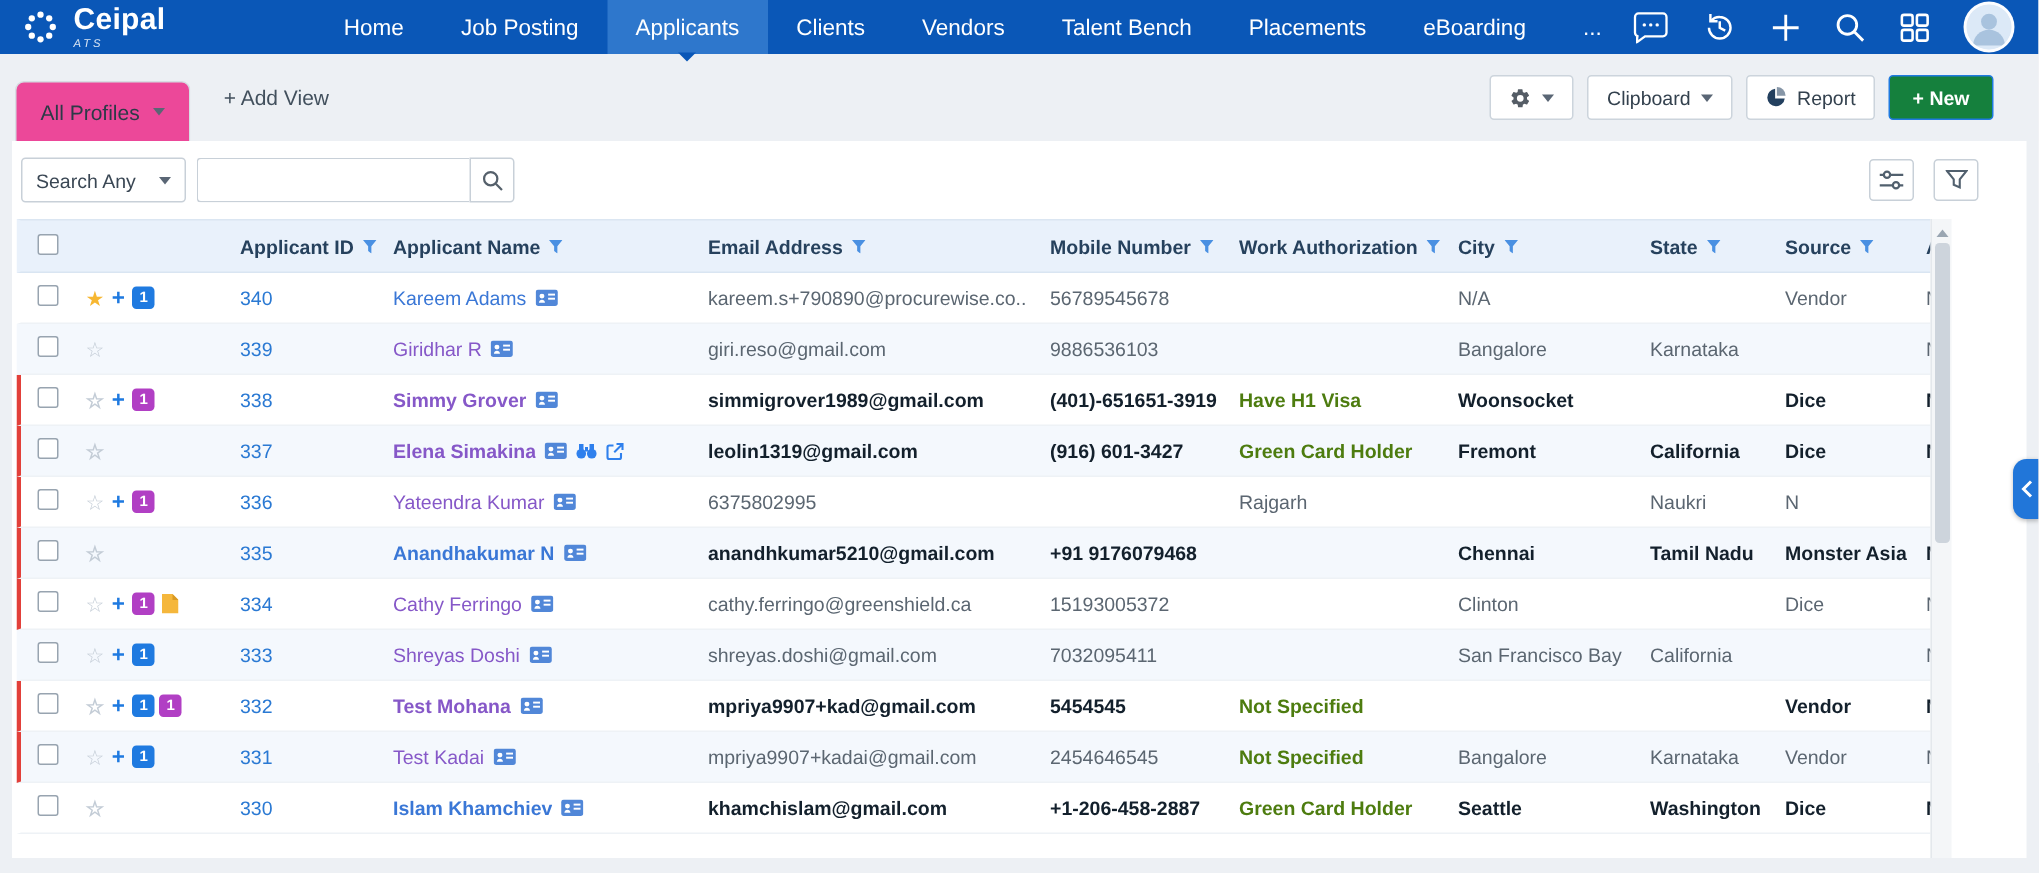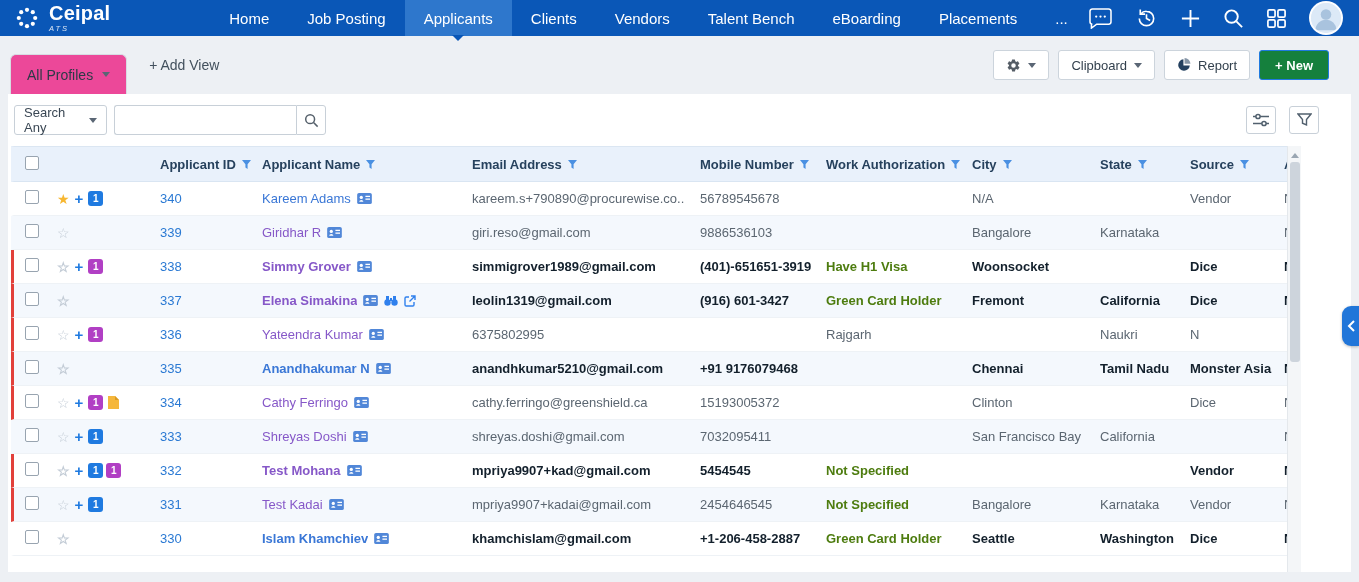--- a/index.html
+++ b/index.html
@@ -29,21 +29,21 @@
   .caret { width:0; height:0; border-left:4px solid transparent; border-right:4px solid transparent; border-top:5px solid #5a6675; display:inline-block; }
   .add-view { margin-left:22px; font-size:14px; color:#42505d; cursor:pointer; text-decoration:none; }
   .toolbar-right { margin-left:auto; display:flex; align-items:center; gap:9px; padding-right:30px;border-radius:14px; }
   .tb-btn { height:30px; background:#fff; border:1px solid #ccd4dc; border-radius:3px; padding:0 12px; font-size:13px; color:#33414e;
       display:inline-flex; align-items:center; gap:7px; cursor:pointer; font-family:inherit; }
   .tb-btn.new { background:#15803d; border-color:#1f7ae0; color:#fff; font-weight:bold; padding:0 15px; }
 
   
   .card { background:#fff; margin:0 8px; height:478px; overflow:hidden; position:relative; }
   .search-row { height:52px; display:flex; align-items:center; padding:0 32px 0 6px; }
-  .scope { width:93px; height:30px; border:1px solid #c8d0d8; border-radius:3px; background:#fff; display:flex; align-items:center;
+  .scope { width:110px; height:30px; border:1px solid #c8d0d8; border-radius:3px; background:#fff; display:flex; align-items:center;
       justify-content:space-between; padding:0 9px; font-size:13px; color:#3a4754; cursor:pointer; }
   .search-group { display:flex; margin-left:7px; }
   .search-input { width:182px; height:30px; border:1px solid #c8d0d8; border-right:none; border-radius:3px 0 0 3px; padding:0 8px;
       font-size:13px; outline:none; font-family:inherit; color:#333; }
   .search-btn { width:30px; height:30px; border:1px solid #c8d0d8; border-radius:0 3px 3px 0; background:#fff; display:flex;
       align-items:center; justify-content:center; cursor:pointer; }
   .search-right { margin-left:auto; display:flex; gap:13px; }
   .icon-btn { width:30px; height:28px; border:1px solid #c8d0d8; border-radius:3px; background:#fff; display:flex; align-items:center;
       justify-content:center; cursor:pointer; }
 
@@ -112,22 +112,22 @@
         <span class="brand-sub">ATS</span>
       </span>
     </div>
     <nav class="nav">
       <a class="nav-item">Home</a>
       <a class="nav-item">Job Posting</a>
       <a class="nav-item active">Applicants</a>
       <a class="nav-item">Clients</a>
       <a class="nav-item">Vendors</a>
       <a class="nav-item">Talent Bench</a>
+      <a class="nav-item">Placements</a>
       <a class="nav-item">eBoarding</a>
-      <a class="nav-item">Placements</a>
       <a class="nav-item">...</a>
     </nav>
     <div class="nav-right">
       <span class="nav-icon">
         <svg width="25" height="21" viewBox="0 0 26 22" fill="none" stroke="#fff" stroke-width="1.6">
           <path d="M2 3.5A2.5 2.5 0 014.5 1h17A2.5 2.5 0 0124 3.5v11a2.5 2.5 0 01-2.5 2.5H9l-5.5 4v-4H4.5A2.5 2.5 0 012 14.5z"></path>
           <circle cx="8.5" cy="9" r="1.2" fill="#fff" stroke="none"></circle>
             <circle cx="13" cy="9" r="1.2" fill="#fff" stroke="none"></circle>
           <circle cx="17.5" cy="9" r="1.2" fill="#fff" stroke="none"></circle>
         </svg>

